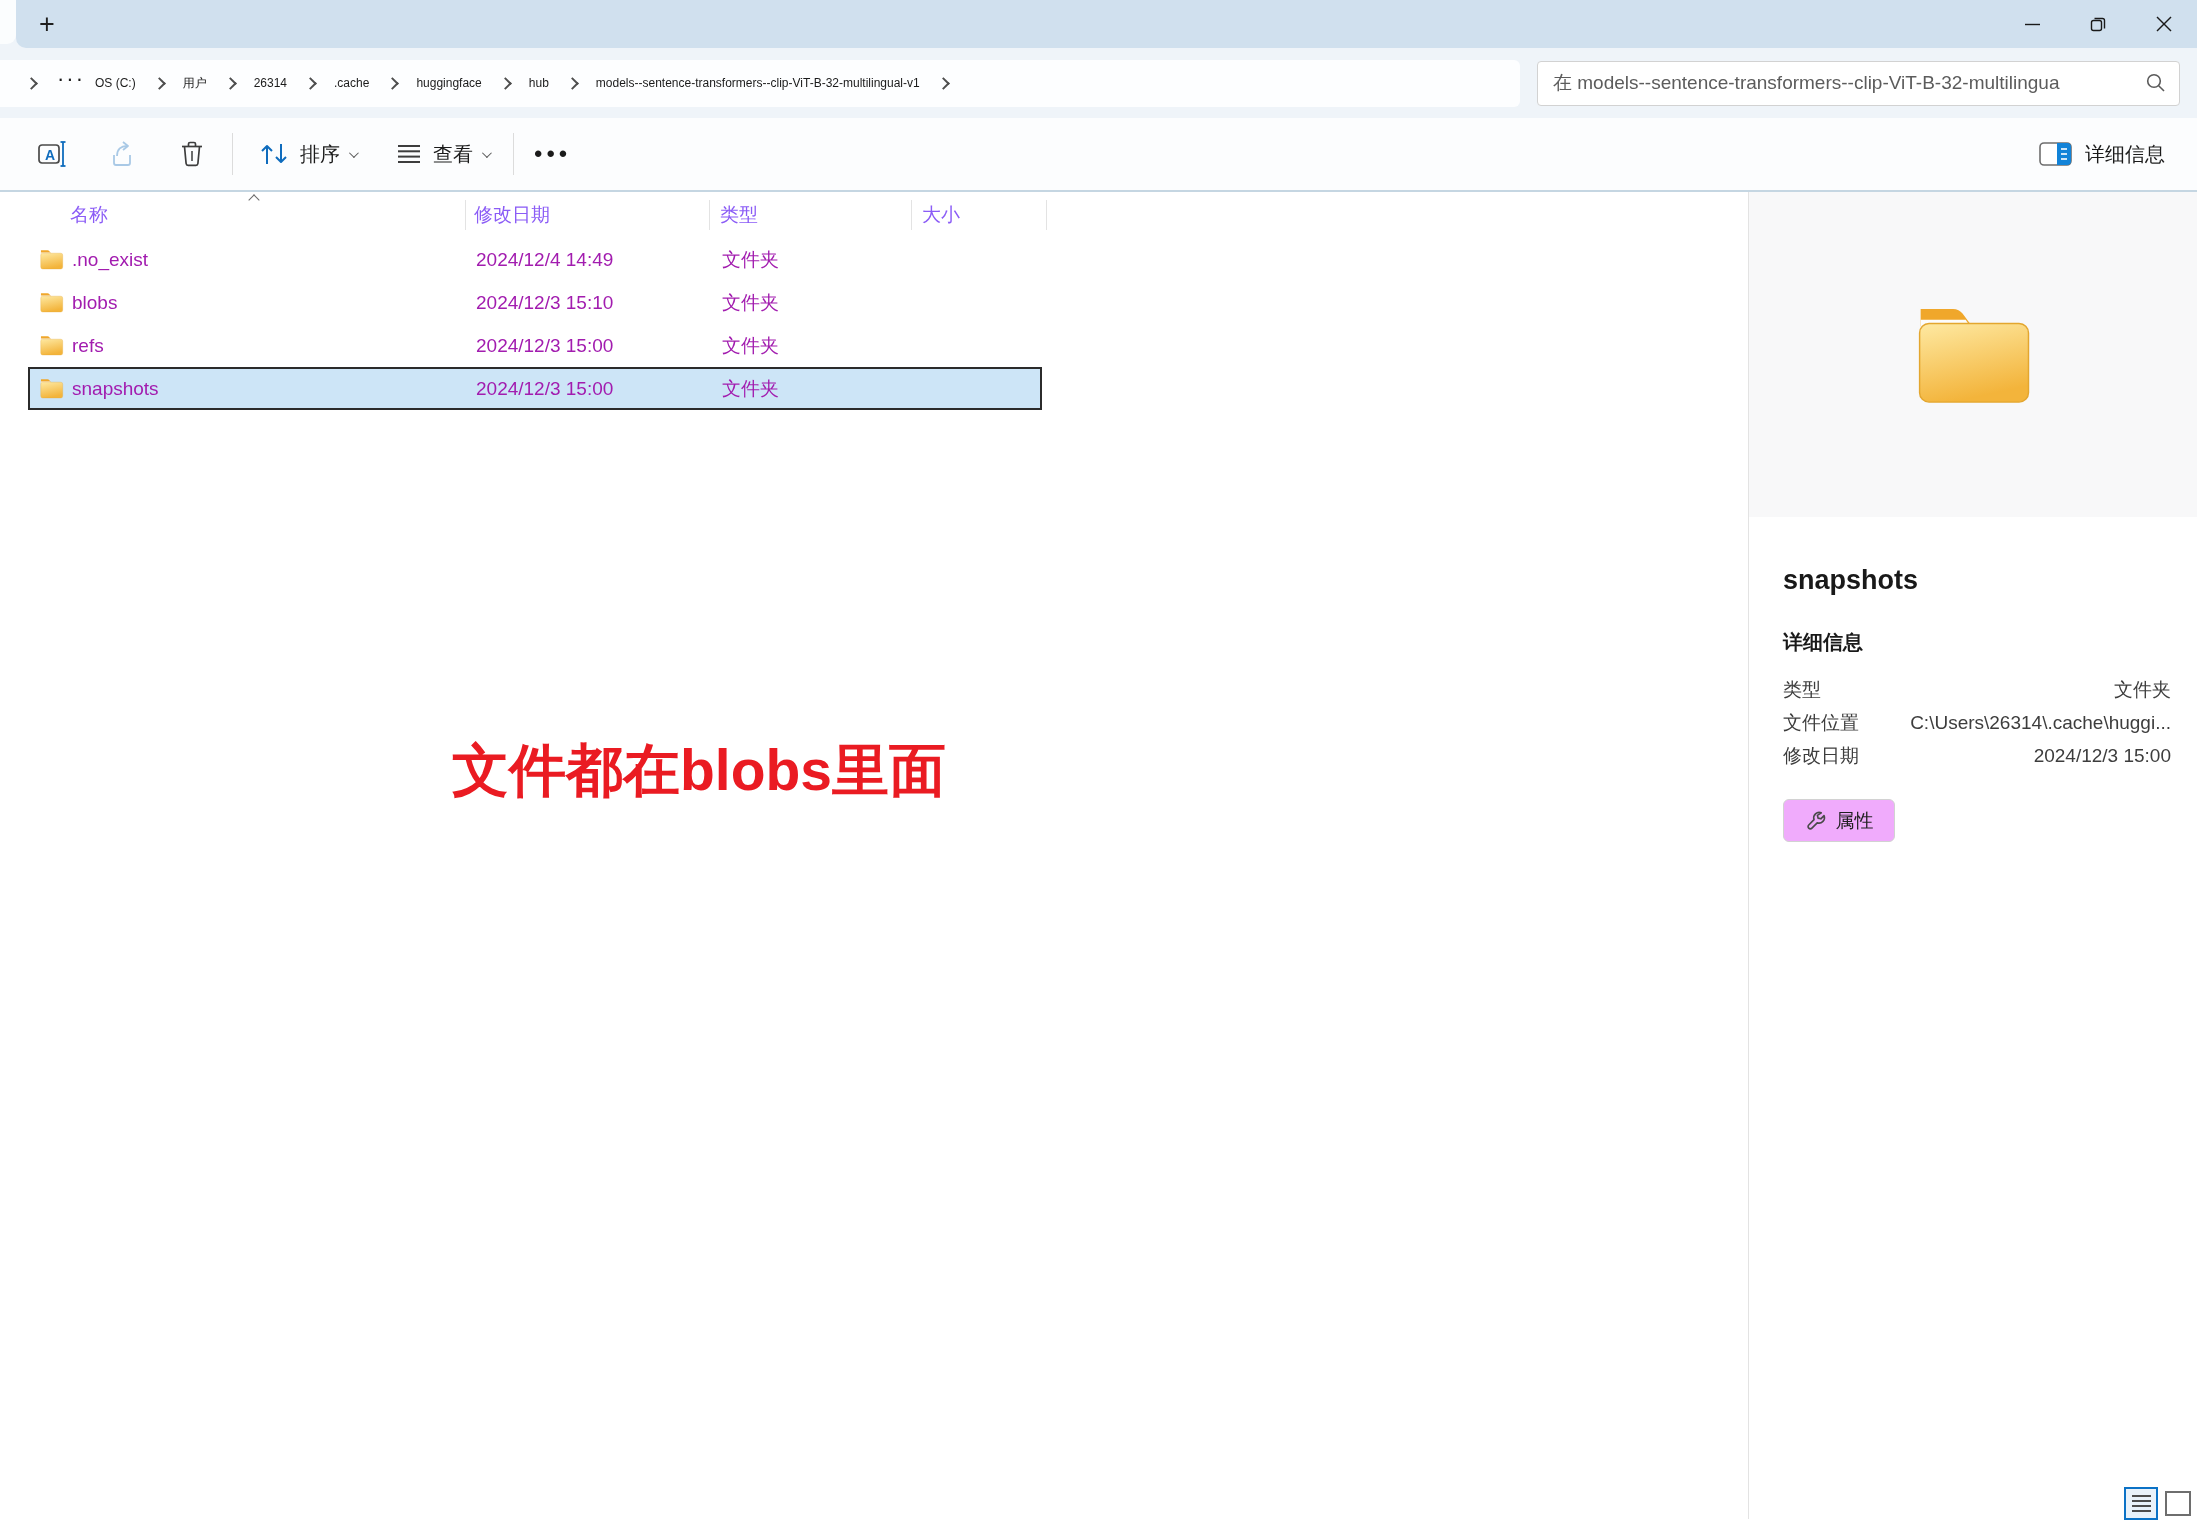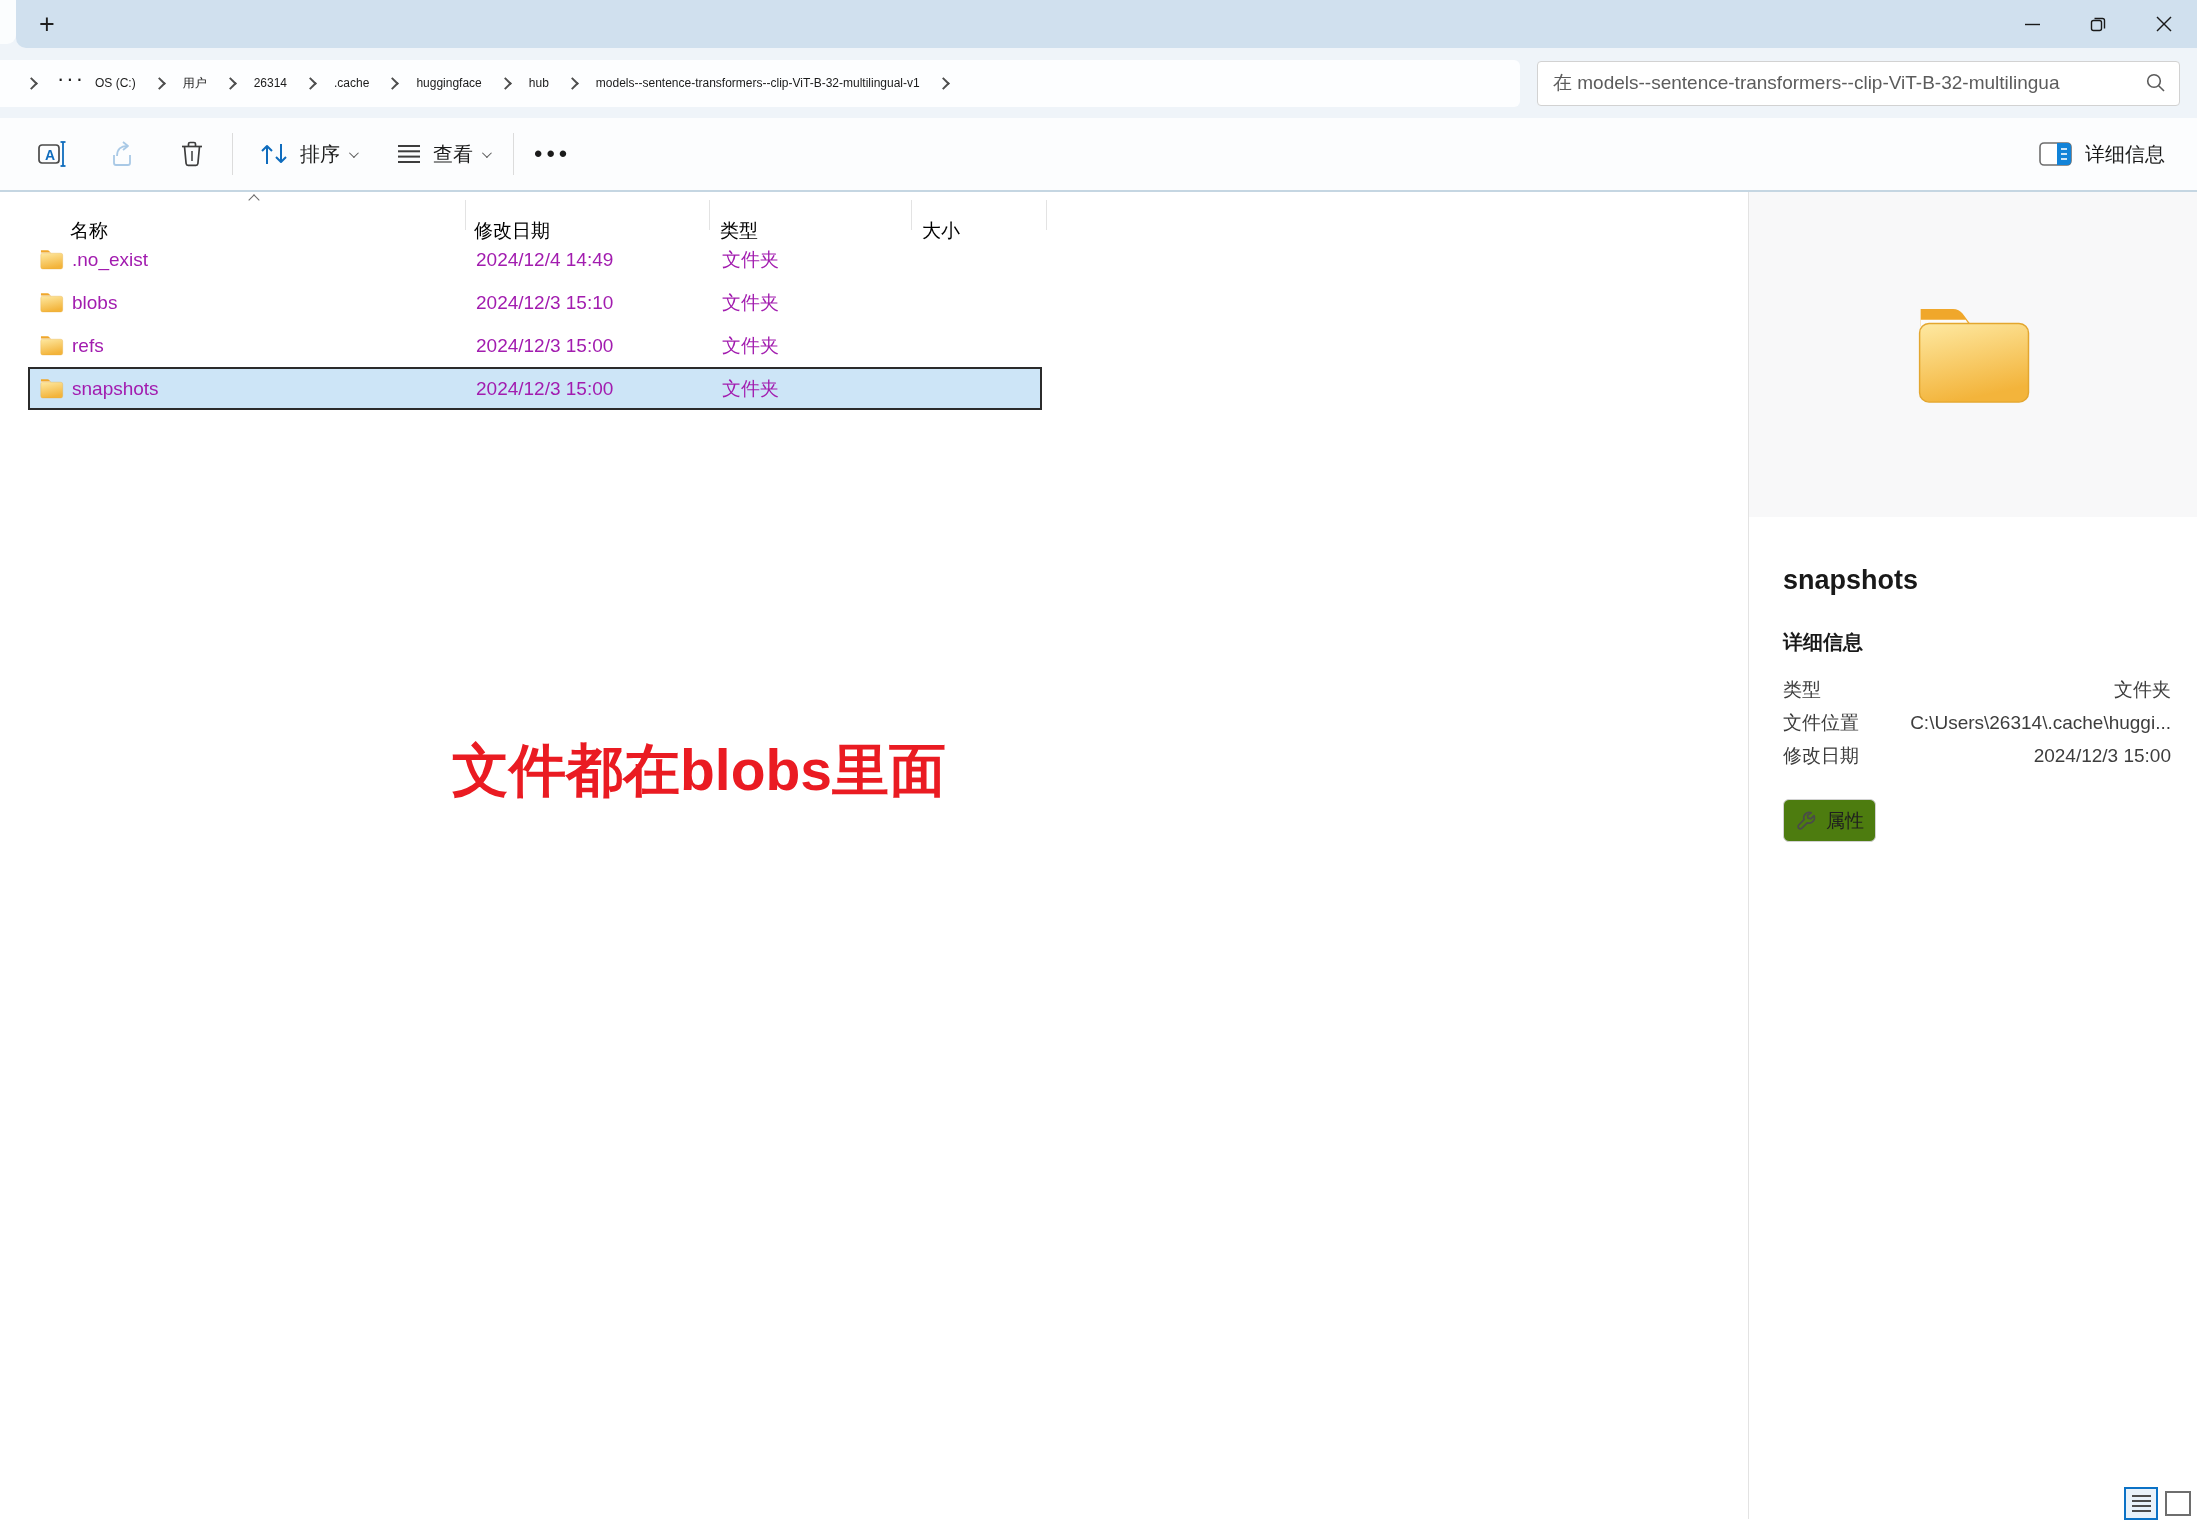--- a/index.html
+++ b/index.html
@@ -44,21 +44,21 @@
                border-bottom:1.8px solid #5a5a5a; transform:rotate(45deg) translateY(-2px); }
   .more-dots { font-size:24px; letter-spacing:4px; color:#1b1b1b; padding:0 8px; }
   .details-toggle { margin-left:auto; display:flex; align-items:center; gap:11px;
                     font-size:20px; color:#1b1b1b; height:46px; padding:0 8px; }
 
   
   .content { position:relative; height:1327px; display:flex; }
   .filearea { position:relative; flex:1; background:#fff; }
 
   .colheader { position:absolute; top:0; left:0; right:0; height:46px; }
-  .colheader span { position:absolute; top:0; line-height:46px; font-size:19px; color:#000000;margin-top:16px; }
+  .colheader span { position:absolute; top:0; line-height:46px; font-size:19px; color:#8b5cf6; }
   .col-sep { position:absolute; top:8px; width:1px; height:30px; background:#e3e3e3; }
   .sort-caret { position:absolute; left:250px; top:4px; width:8px; height:8px;
                 border-top:1.6px solid #6a6a6a; border-right:1.6px solid #6a6a6a;
                 transform:rotate(-45deg); }
 
   .rows { position:absolute; top:46px; left:28px; width:1014px; }
   .file-row { position:relative; height:43px; border:2px solid transparent; }
   .file-row.selected { background:#cde5f7; border-color:#2b2b2b; }
   .file-row .cell { position:absolute; top:0; line-height:39px; font-size:19px; color:#a21caf; white-space:nowrap; }
   .cell-icon { position:absolute; left:8px; top:8px; }
@@ -73,22 +73,22 @@
 
   
   .details { width:448px; background:#fff; flex:none; }
   .preview { height:325px; background:#f8f8f9; display:flex; align-items:center; justify-content:center; }
   .meta { padding:48px 26px 0 34px; }
   .meta-title { font-size:27px; font-weight:700; color:#191919; }
   .meta-section { margin-top:33px; font-size:20px; font-weight:700; color:#191919; }
   .meta-rows { margin-top:17px; }
   .meta-row { display:flex; justify-content:space-between; line-height:33px; font-size:19px; color:#3d3d3d; }
   .meta-row .val { color:#3d3d3d; white-space:nowrap; overflow:hidden; text-align:right; }
-  .props-btn { margin-top:27px; width:93px; height:43px; border:1px solid #d2d2d2; border-radius:6px;
-               background:#4d7c0f; display:flex; align-items:center; justify-content:center;
+  .props-btn { margin-top:27px; width:112px; height:43px; border:1px solid #d2d2d2; border-radius:6px;
+               background:#f0abfc; display:flex; align-items:center; justify-content:center;
                gap:9px; font-size:19px; color:#1f1f1f; }
 
   
   .view-toggles { position:absolute; right:6px; bottom:1px; display:flex; align-items:center; gap:7px; }
   .vt-list { width:34px; height:33px; border:2px solid #0b72c6; background:#e9f2fa;
              display:flex; flex-direction:column; align-items:center; justify-content:center; gap:3px; }
   .vt-list i { display:block; width:19px; height:2px; background:#4d4d4d; }
   .vt-icons { width:26px; height:25px; border:2px solid #6e6e6e; background:#fff; }
 </style>
 </head>

